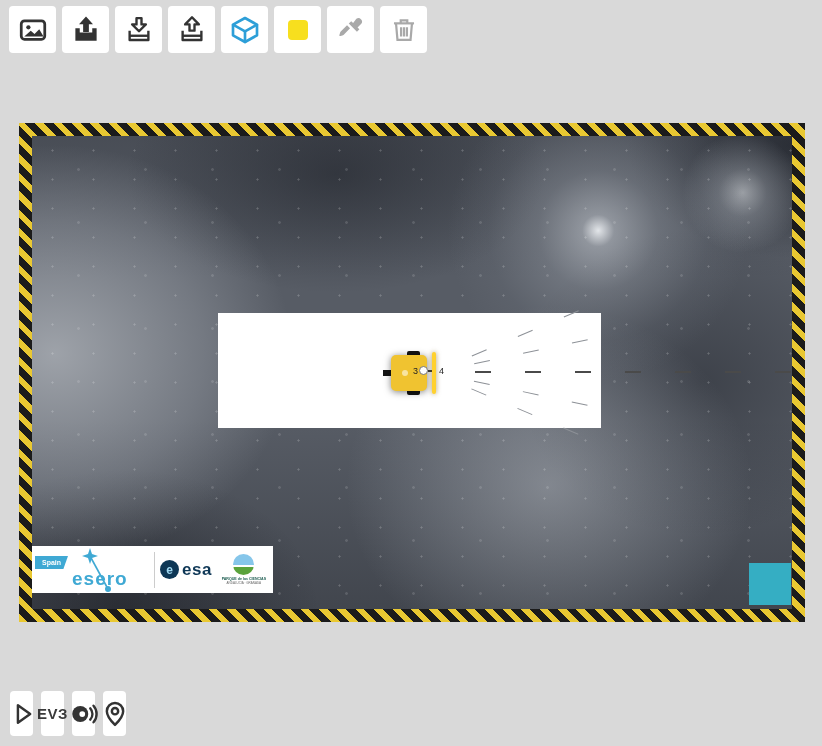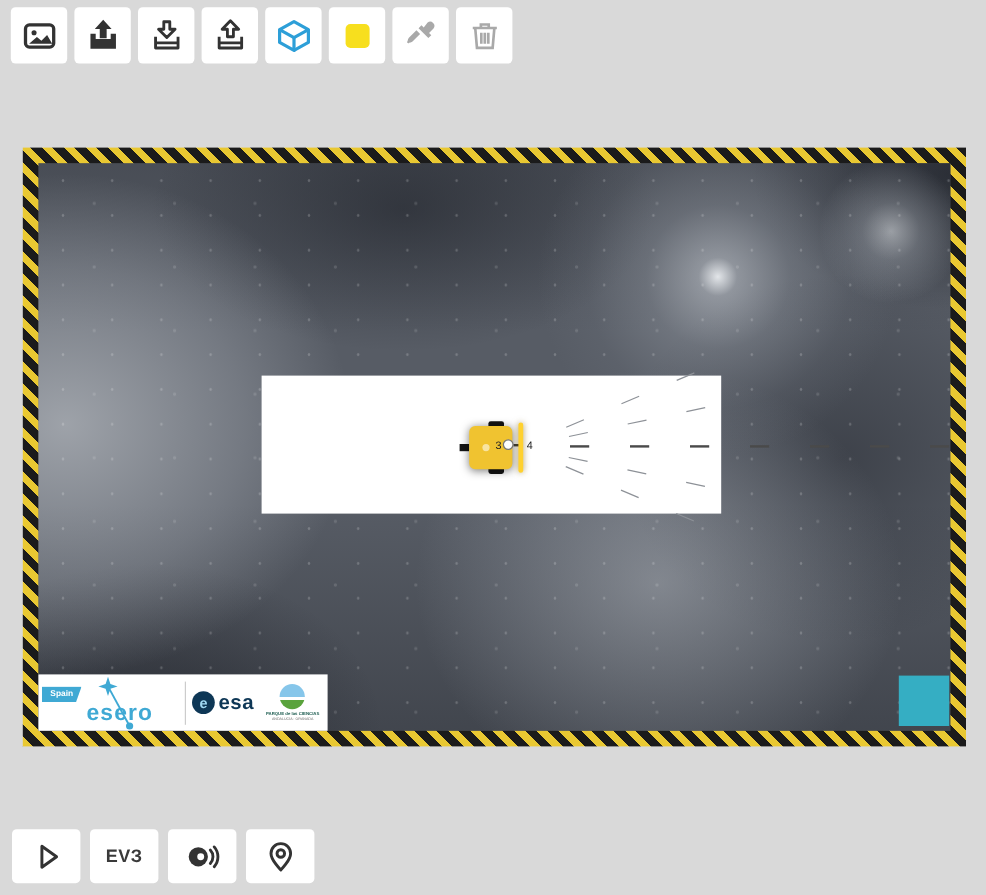--- a/index.html
+++ b/index.html
@@ -10,21 +10,21 @@
   *{margin:0;padding:0;box-sizing:border-box}
   html,body{width:822px;height:746px;overflow:hidden}
   body{background:var(--page-bg);font-family:"Liberation Sans",sans-serif;position:relative}
 
   
   .toolbar{position:absolute;display:flex;gap:6px}
   #top-toolbar{left:9px;top:6px}
   #bottom-toolbar{left:10px;top:691px;gap:8px}
   .tbtn{width:47px;height:47px;background:#fff;border-radius:4px;display:flex;
         align-items:center;justify-content:center;cursor:pointer}
-  #bottom-toolbar .tbtn{width:57px;height:45px}
+  #bottom-toolbar .tbtn{width:23px;height:45px}
   .tbtn svg{display:block}
   .tbtn .ic-dark{color:var(--icon-dark)}
   .tbtn.disabled .ic{color:var(--icon-gray)}
   .tbtn.active .ic{color:var(--accent-blue)}
   .swatch{width:20px;height:20px;border-radius:4px;background:var(--swatch-yellow)}
   .ev3-label{font-weight:800;font-size:15px;letter-spacing:.5px;color:#3a3a3a}
 
   
   #arena{position:absolute;left:19px;top:123px;width:786px;height:499px;
     background:repeating-linear-gradient(45deg,var(--hazard-yellow) 0 6px,#1b1b1b 6px 13px)}
@@ -66,21 +66,21 @@
   .r-sensor{position:absolute;left:36px;top:15px;width:9px;height:9px;background:#fff;
             border:1.5px solid #777;border-radius:50%}
   .r-link{position:absolute;left:45px;top:19px;width:7px;height:2px;background:#333}
   .r-bar{position:absolute;left:49px;top:1px;width:4px;height:42px;border-radius:2px;
          background:#FFD12E;box-shadow:0 0 5px rgba(120,90,0,.6)}
 
   
   #goal{position:absolute;right:1px;bottom:4px;width:42px;height:42px;background:var(--goal-teal);z-index:2;cursor:grab}
 
   
-  #logos{position:absolute;left:0;bottom:0;width:241px;height:47px;background:#fff;z-index:2;
+  #logos{position:absolute;left:0;bottom:16px;width:241px;height:47px;background:#fff;z-index:2;
          display:flex;align-items:center}
   .esero-wrap{position:relative;width:122px;height:47px}
   .spain-tag{position:absolute;left:3px;top:10px;width:33px;height:13px;background:var(--esero-blue);
      color:#fff;font-size:7px;font-weight:bold;display:flex;align-items:center;justify-content:center;
      clip-path:polygon(0 0,100% 0,86% 100%,0 100%)}
   .esero-word{position:absolute;left:40px;top:23px;font-size:19px;font-weight:bold;
      color:var(--esero-blue);letter-spacing:1px;line-height:19px}
   .esero-const{position:absolute;left:0;top:0}
   .logo-div{width:1px;height:36px;background:#ccc}
   .esa-wrap{display:flex;align-items:center;gap:3px;padding:0 4px 0 5px}

